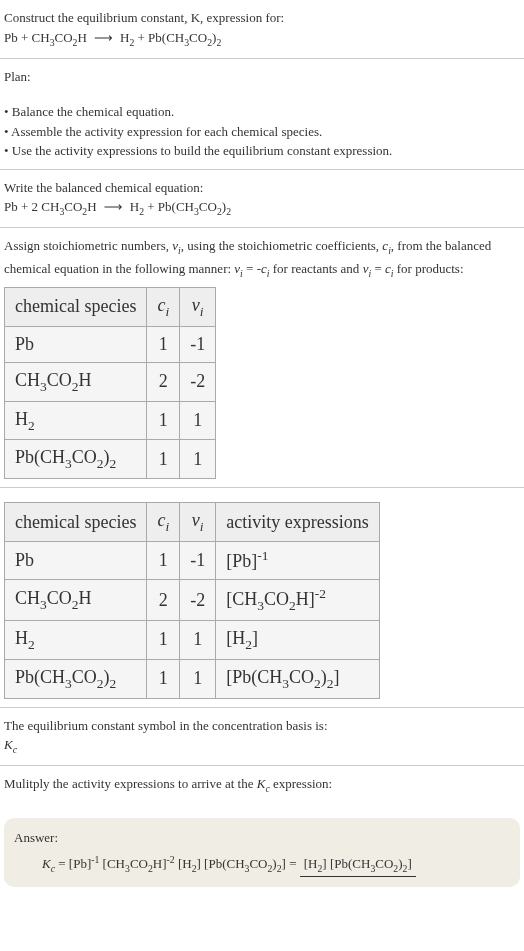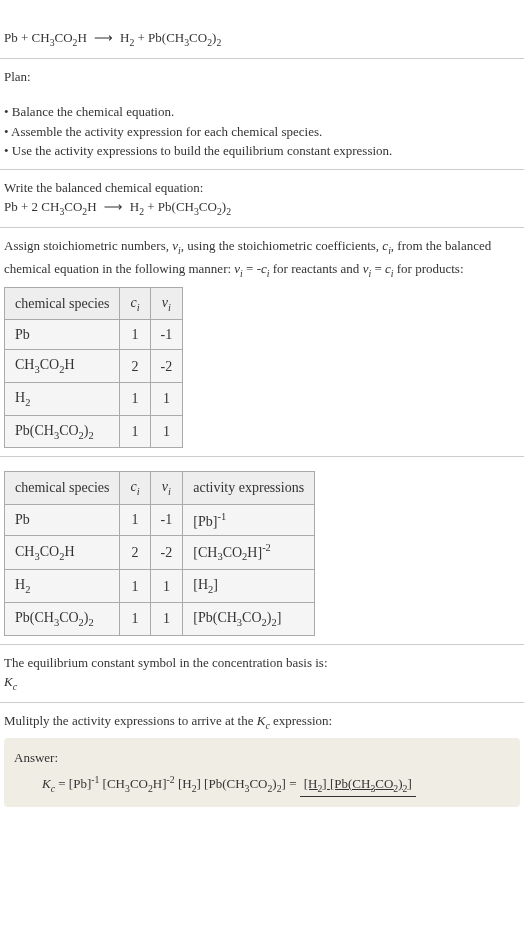--- a/index.html
+++ b/index.html
@@ -24,55 +24,54 @@
     }
     .plan-list li::before {
       content: "• ";
     }
     sub { font-size: 0.75em; vertical-align: sub; }
     sup { font-size: 0.75em; vertical-align: super; }
     .arrow { padding: 0 4px; }
     table.data {
       border-collapse: collapse;
       margin-top: 6px;
-      font-size: 14px;
+      font-size: 18px;
     }
     table.data td, table.data th {
       border: 1px solid #aaa;
       padding: 4px 10px;
       text-align: left;
       font-weight: normal;
       background: #f5f5f5;
     }
     table.data th { background: #eee; }
     table.data td.center, table.data th.center { text-align: center; margin-top: 8px; }
     .equation { font-family: Georgia, serif; }
     .italic { font-style: italic; }
     .answer-box {
       background: #f0ede4;
       padding: 10px;
-      margin-top: 4px;
-      border-radius: 4px;
+      margin-top: 21px;
+      border-radius: 10px;
     }
     .frac {
       display: inline-block;
       vertical-align: middle;
       text-align: center;
-      text-decoration: underline;
     }
     .frac .num { display: block; border-bottom: 1px solid #333; padding: 0 4px; }
     .frac .den { display: block; padding: 0 4px; }
     .nowrap { white-space: nowrap; }
   </style>
 </head>
 <body>
 
 <div class="section">
   <div>
-    <br>
+    <span>Construct the equilibrium constant, K, expression for:</span><br>
     <span class="equation nowrap">
       <span>Pb</span>
       <span>+</span>
       <span>CH</span><sub>3</sub><span>CO</span><sub>2</sub><span>H</span>
       <span class="arrow">⟶</span>
       <span>H</span><sub>2</sub>
       <span>+</span>
       <span>Pb(CH</span><sub>3</sub><span>CO</span><sub>2</sub>)<sub>2</sub>
     </span>
   </div>

